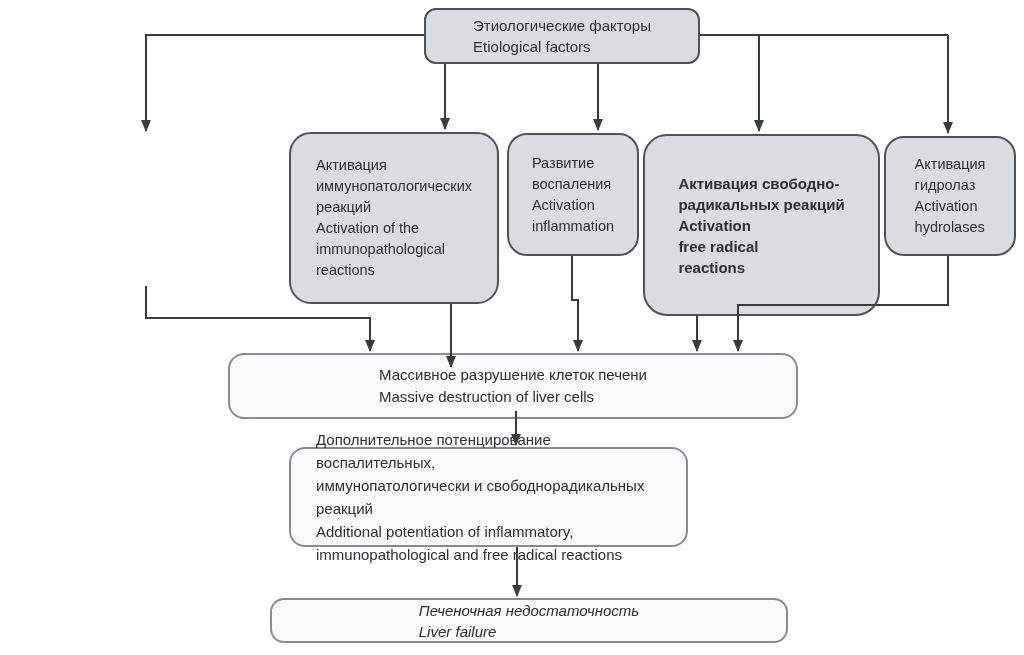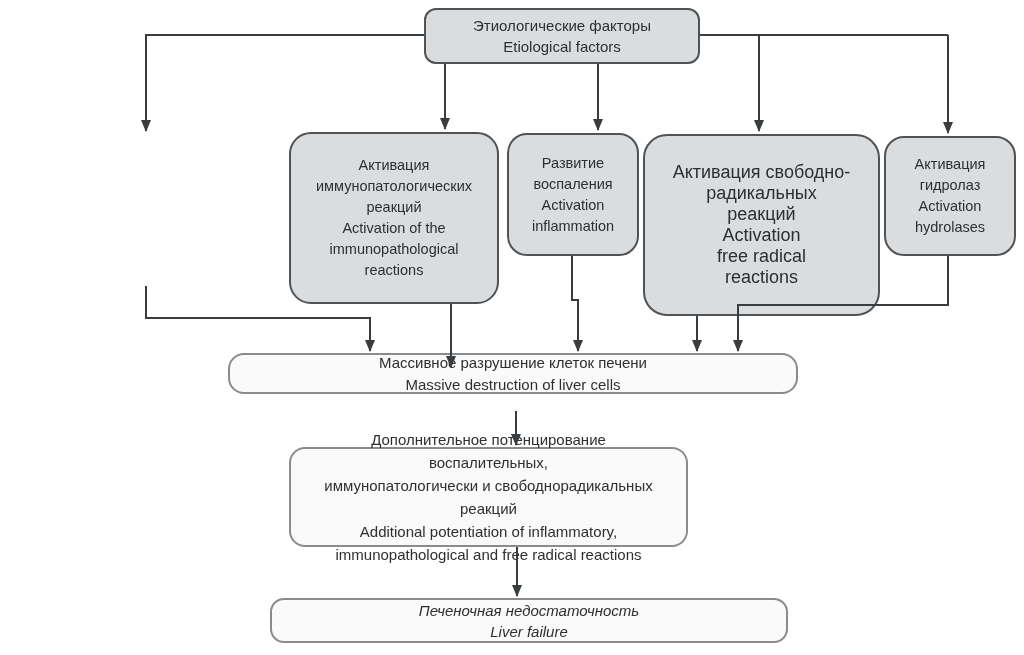--- a/index.html
+++ b/index.html
@@ -14,42 +14,41 @@
     height: 655px;
     background: var(--background, #ffffff);
     overflow: hidden;
   }
   .node {
     position: absolute;
     z-index: 1;
     display: flex;
     align-items: center;
     justify-content: center;
-    text-align: center;
     white-space: pre-line;
     color: var(--text, #2d2f30);
     box-sizing: border-box;
     padding: 4px 25px;
   }
   .node.gray {
     background: var(--node-fill, #dadcdd);
     border: 2px solid var(--node-border, #4f5356);
   }
   .node.light {
     background: var(--result-fill, #fafafa);
     border: 2px solid var(--result-border, #888c8f);
   }
   
   .n-etio      { left: 424px; top: 8px;   width: 276px; height: 56px;  border-radius: 12px; font-size: 15px;   line-height: 21px; }
   .n-b1        { left: 8px;   top: 133px; width: 276px; height: 153px; border-radius: 22px; font-size: 14.5px; line-height: 21px; }
   .n-b2        { left: 289px; top: 132px; width: 210px; height: 172px; border-radius: 22px; font-size: 14.5px; line-height: 21px; }
   .n-b3        { left: 507px; top: 133px; width: 132px; height: 123px; border-radius: 20px; font-size: 14.5px; line-height: 21px; }
-  .n-b4        { left: 643px; top: 134px; width: 237px; height: 182px; border-radius: 24px; font-size: 18px; line-height: 21px; }
+  .n-b4        { left: 643px; top: 134px; width: 237px; height: 182px; border-radius: 24px; font-size: 15px; line-height: 21px; font-weight: bold; }
   .n-b5        { left: 884px; top: 136px; width: 132px; height: 120px; border-radius: 20px; font-size: 14.5px; line-height: 21px; }
-  .n-massive   { left: 228px; top: 353px; width: 570px; height: 41px;  border-radius: 16px; font-size: 15px;   line-height: 22px; }
+  .n-massive   { left: 228px; top: 353px; width: 570px; height: 66px;  border-radius: 16px; font-size: 15px;   line-height: 22px; }
   .n-additional{ left: 289px; top: 447px; width: 399px; height: 100px; border-radius: 16px; font-size: 15px;   line-height: 23px; }
   .n-failure   { left: 270px; top: 598px; width: 518px; height: 45px;  border-radius: 14px; font-size: 15px;   line-height: 21px; font-style: italic; }
 
   .overlay {
     position: absolute;
     inset: 0;
     z-index: 5;
     pointer-events: none;
   }
   .connector {

